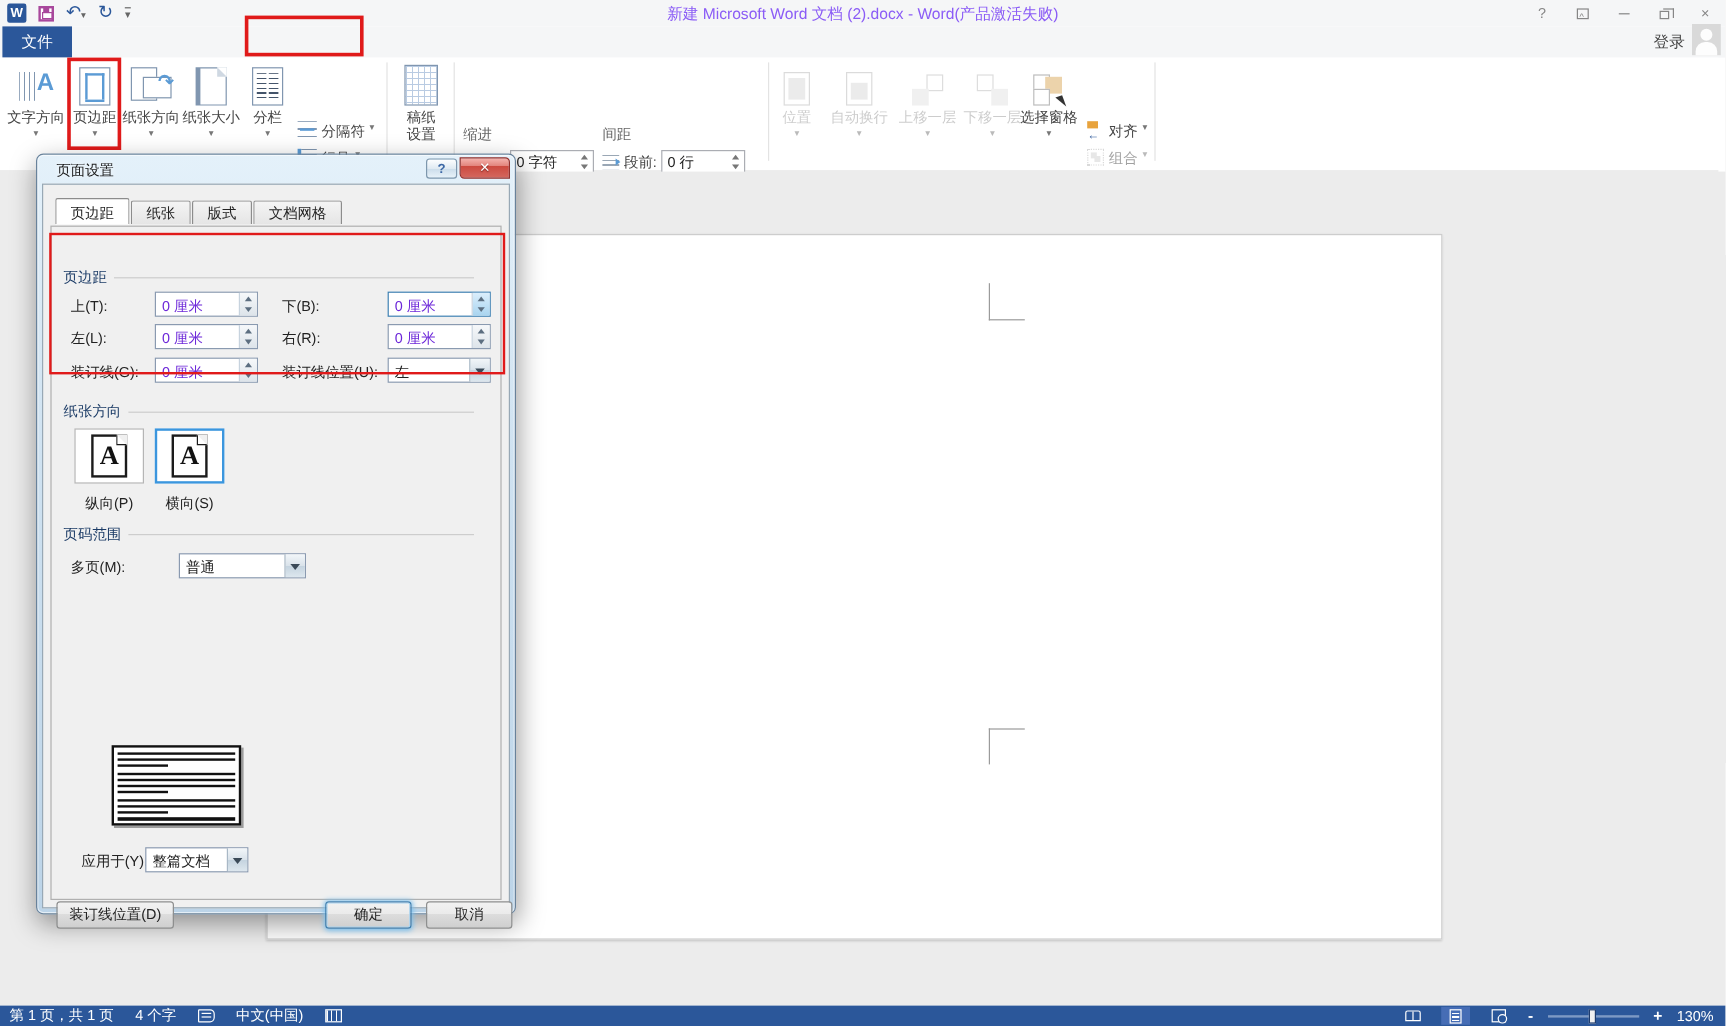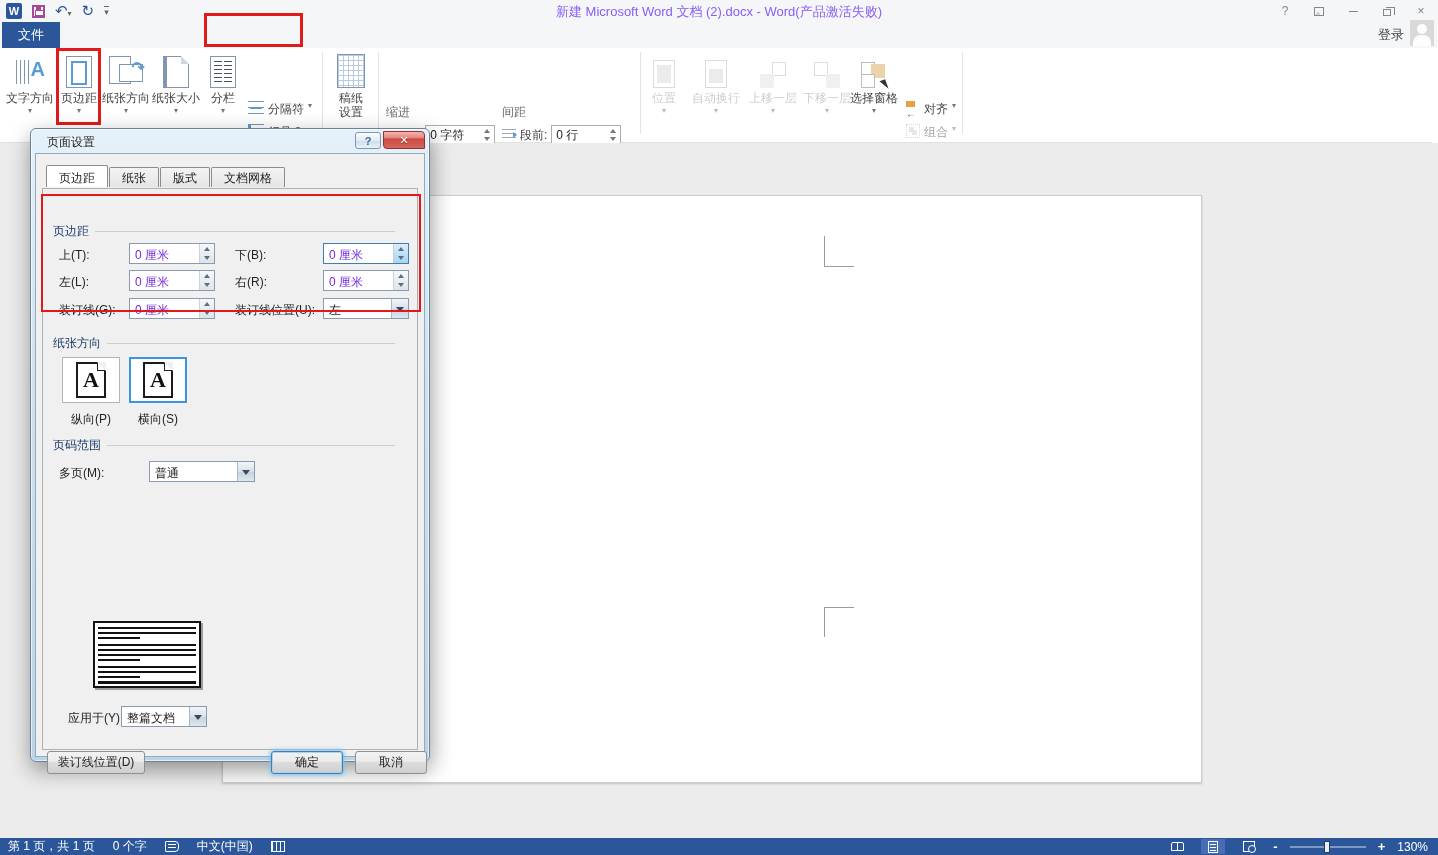--- a/index.html
+++ b/index.html
@@ -398,21 +398,21 @@
 
 <div class="docarea">
   <div class="page"></div>
   <div class="cropTR"></div>
   <div class="cropBR"></div>
 </div>
 
 <div class="statusbar">
   <div class="sb-left">
     <span>第 1 页，共 1 页</span>
-    <span>0 个字</span>
+    <span>4 个字</span>
     <span class="sb-book"></span>
     <span>中文(中国)</span>
     <span class="sb-macro"></span>
   </div>
   <div class="sb-right">
     <span class="vbtn">
         <span class="vi-read"></span>
       </span>
     <span class="vbtn active">
         <span class="vi-page"></span>

